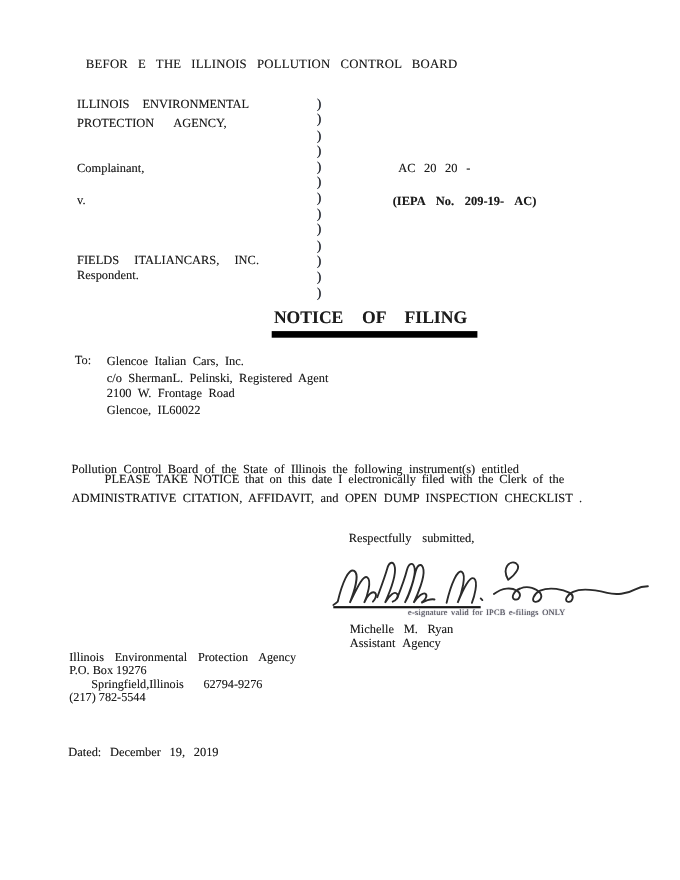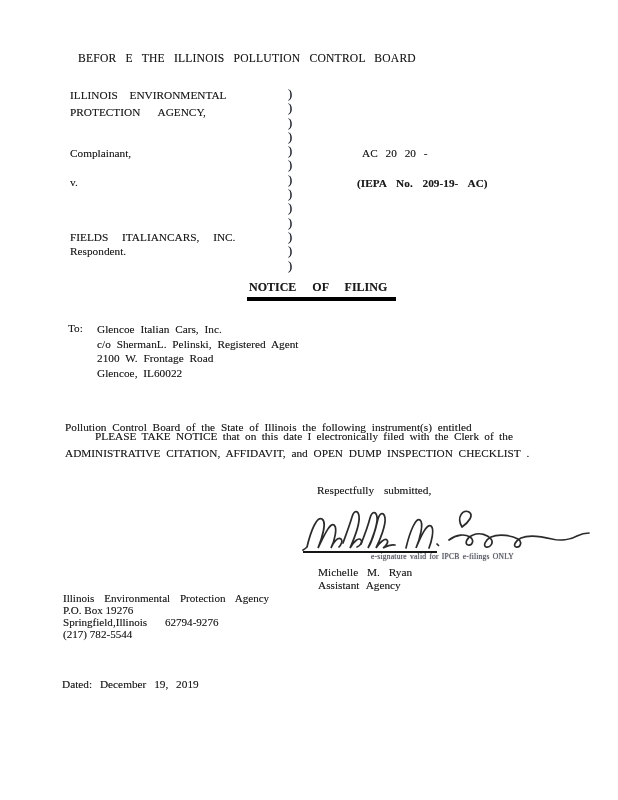--- a/index.html
+++ b/index.html
@@ -14,22 +14,22 @@
   .p-l2{left:70px;top:106px;word-spacing:15px;}
   .complainant{left:70px;top:147px;}
   .versus{left:70px;top:176px;}
   .resp-name{left:70px;top:203px;word-spacing:11px;margin-top:28px;}
   .resp-label{left:70px;top:245px;}
   .paren-col{left:288px;top:87px;font-size:12.5px;}
   .paren-col div{height:14.3px;line-height:14.3px;text-shadow:0 0 1px rgba(90,120,200,.35),0 0 .4px rgba(20,20,20,.5);}
   .docket{left:362px;top:147px;word-spacing:5px;}
   .iepa{left:357px;top:177px;word-spacing:7px;font-weight:bold;}
   
-  .heading{left:247px;top:281px;font-weight:bold;font-size:12px;word-spacing:13px;
-           border-bottom:4px solid #000000;padding:0 9px 2px 2px;}
+  .heading{left:247px;top:281px;font-weight:bold;font-size:16px;word-spacing:13px;
+           border-bottom:6px solid #000000;padding:0 9px 2px 2px;}
   
   .to-label{left:68px;top:322px;}
   .recipient{left:97px;top:322px;word-spacing:3px;}
   .recipient div{height:14.6px;line-height:14.6px;}
   
   .body1{left:95px;top:395px;word-spacing:2.5px;margin-top:35px;}
   .body2{left:65px;top:421px;word-spacing:3px;}
   .body3{left:65px;top:447px;word-spacing:3px;}
   
   .closing{left:317px;top:484px;word-spacing:7px;}
@@ -37,21 +37,21 @@
   .sig-line{position:absolute;left:303px;top:551px;width:134px;height:2px;background:#161616;}
   .esig-note{left:371px;top:553px;font-size:7.6px;color:#50505a;word-spacing:1px;
              text-shadow:0 0 1px rgba(90,90,110,.8);letter-spacing:.2px;}
   .signer-name{left:318px;top:566px;word-spacing:6px;}
   .signer-title{left:318px;top:579px;word-spacing:4px;}
   
   .footer-block{left:63px;top:592px;font-size:11.1px;}
   .footer-block div{height:12.1px;line-height:12.1px;}
   .fw-agency{word-spacing:7px;}
   .fw-a1{word-spacing:4px;}
-  .fw-a3{word-spacing:15px;}
+  .fw-a3{word-spacing:15px;margin-left:20px;}
   .dated{left:62px;top:678px;word-spacing:5px;}
 </style>
 </head>
 <body>
 
 <div class="page">
 
   <div class="abs title">BEFOR E THE ILLINOIS POLLUTION CONTROL BOARD</div>
 
   <div class="abs p-l1">ILLINOIS ENVIRONMENTAL</div>

